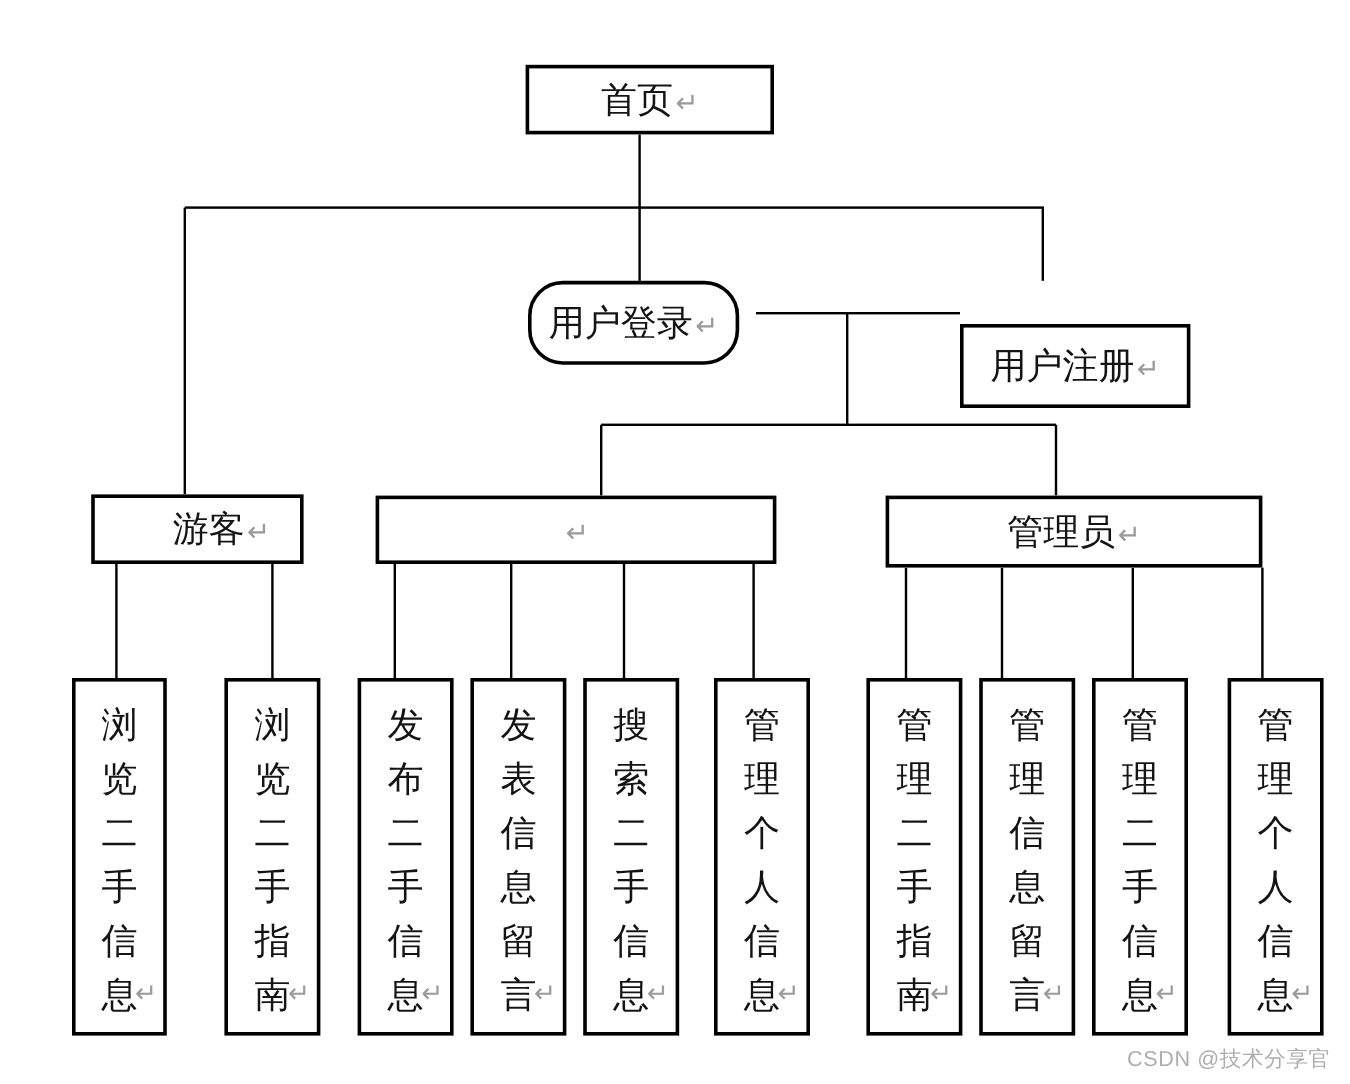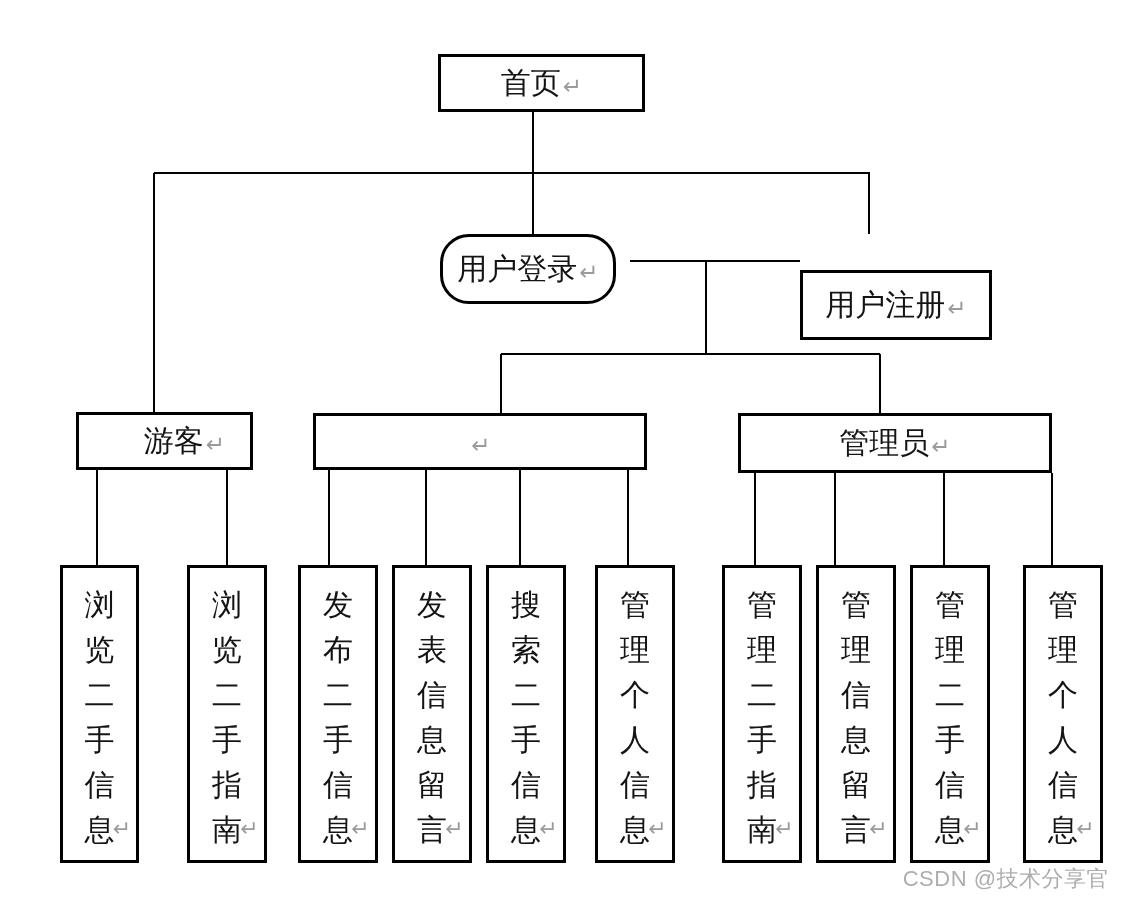--- a/index.html
+++ b/index.html
@@ -58,21 +58,21 @@
     left: calc(50% + 13px);
     top: 11px;
     font-size: 22px;
     line-height: 1;
   }
   .watermark {
     position: absolute;
     right: 16px;
     bottom: 9px;
     font-family: "Liberation Sans", "DejaVu Sans", sans-serif;
-    font-size: 22px;
+    font-size: 18px;
     letter-spacing: 0.5px;
     color: #adadad;
   }
 </style>
 </head>
 <body>
 
 <div class="canvas">
   <div class="watermark">CSDN @技术分享官</div>
 <div class="edge" style="background: rgb(0, 0, 0); left: 532px; top: 112px; width: 2px; height: 122px;"></div>

